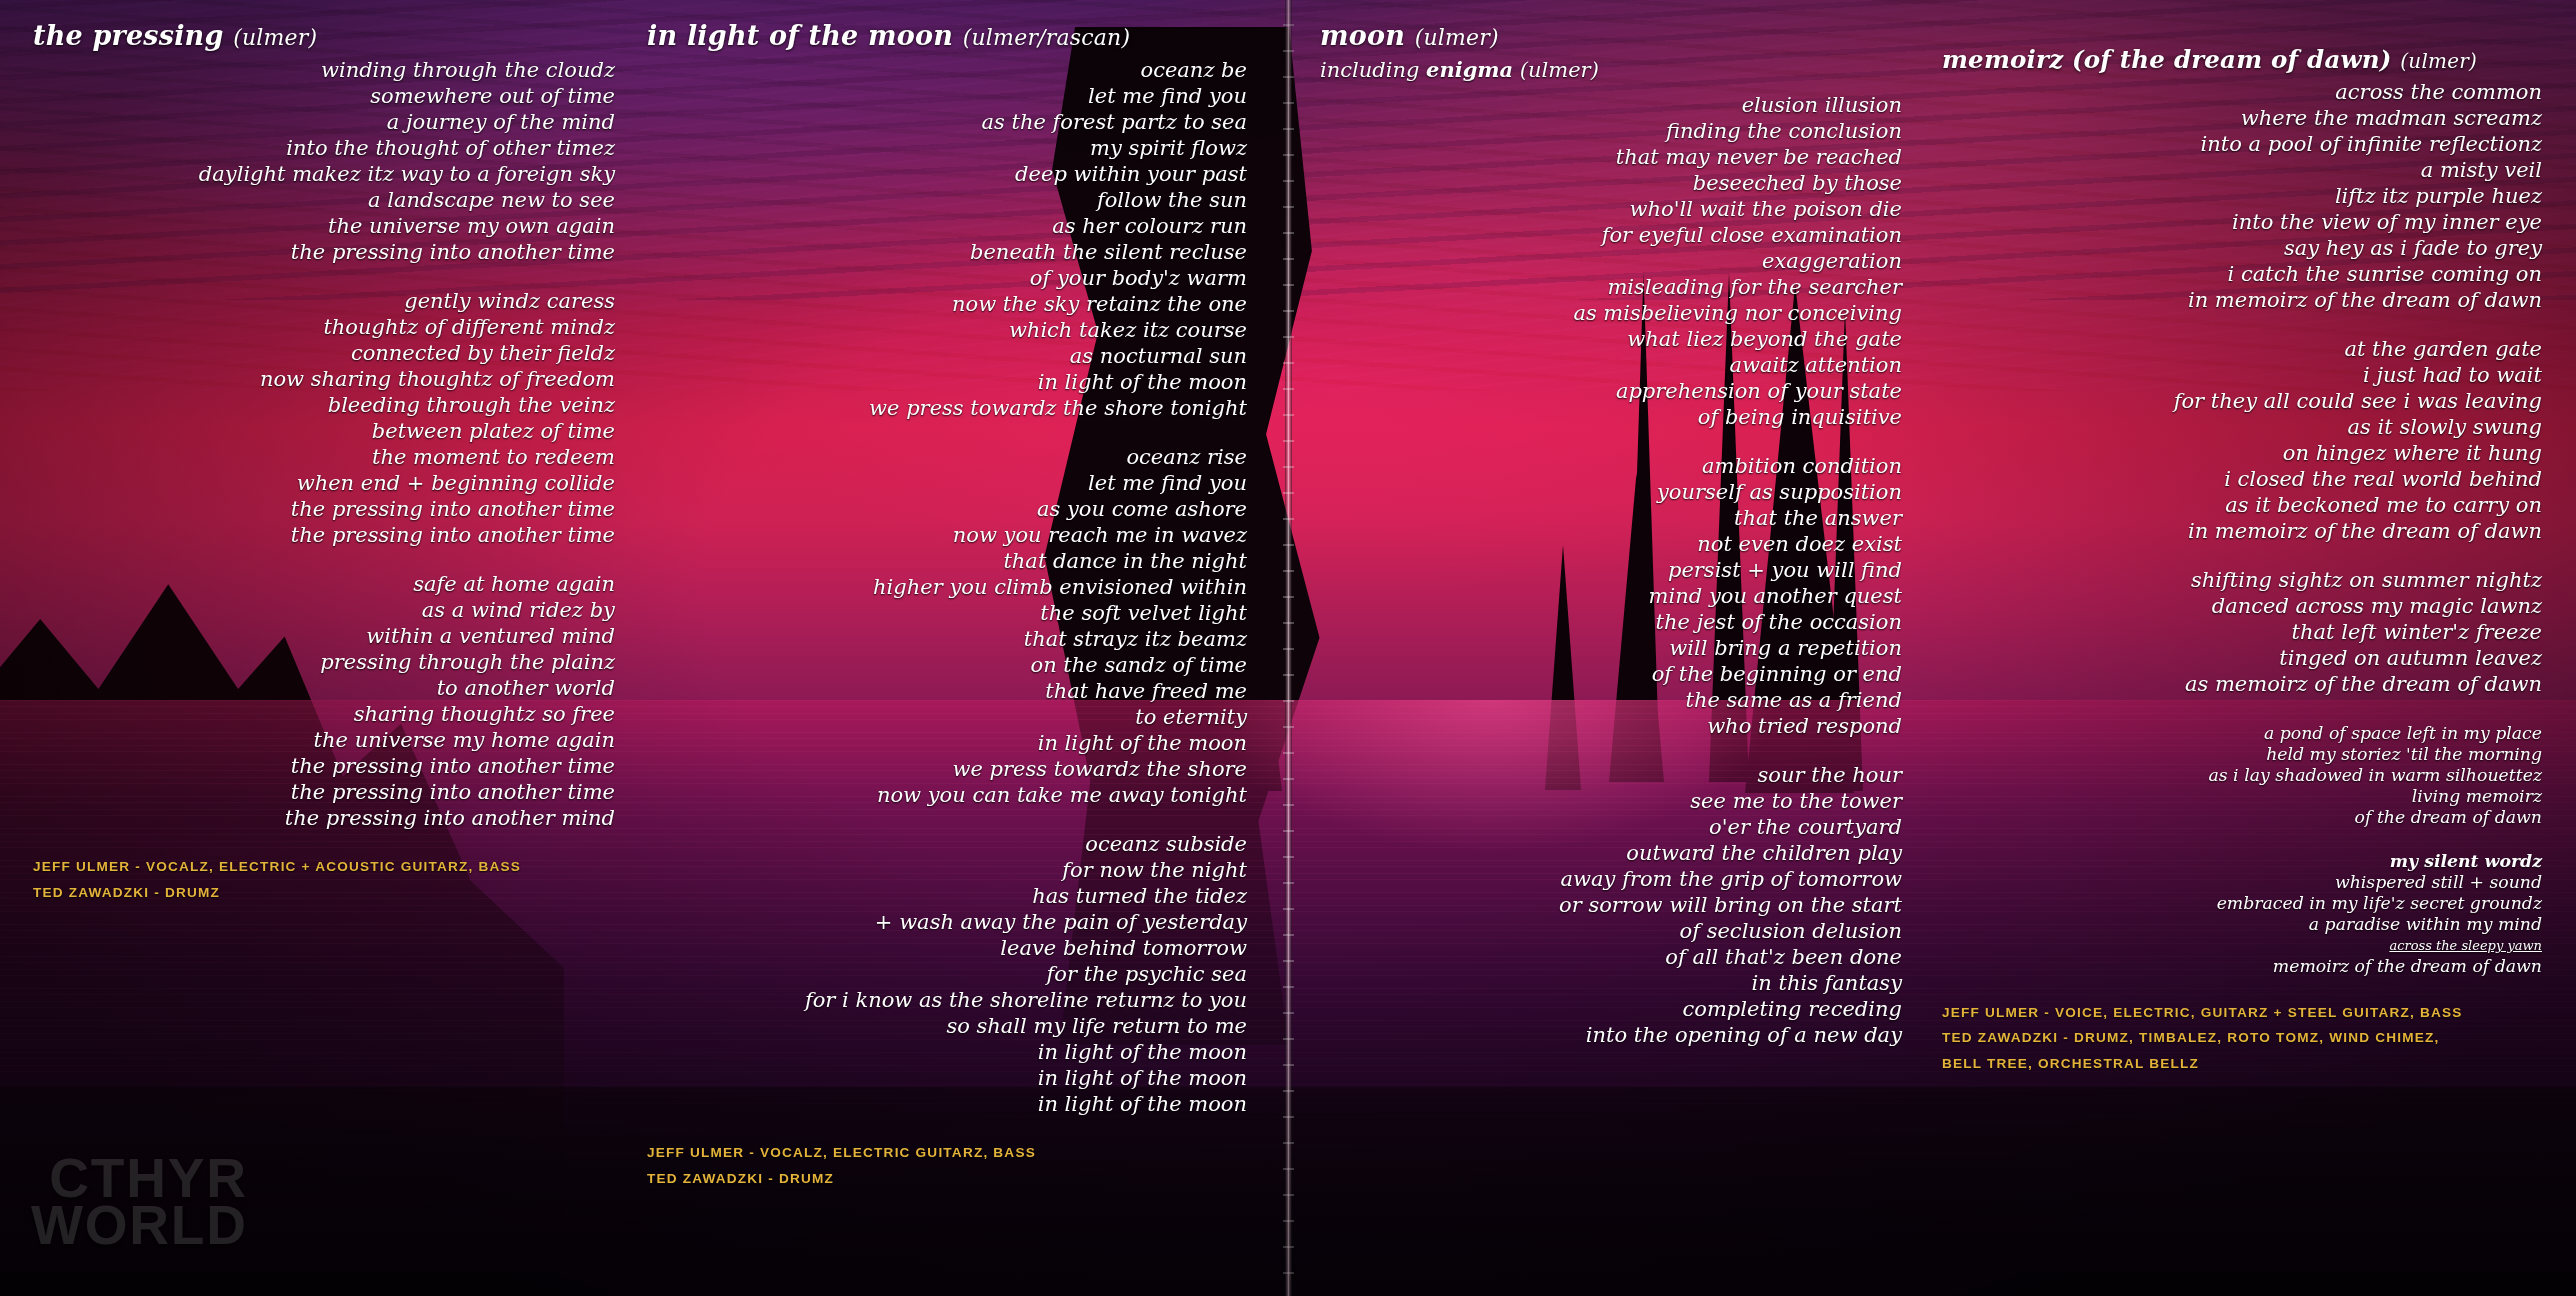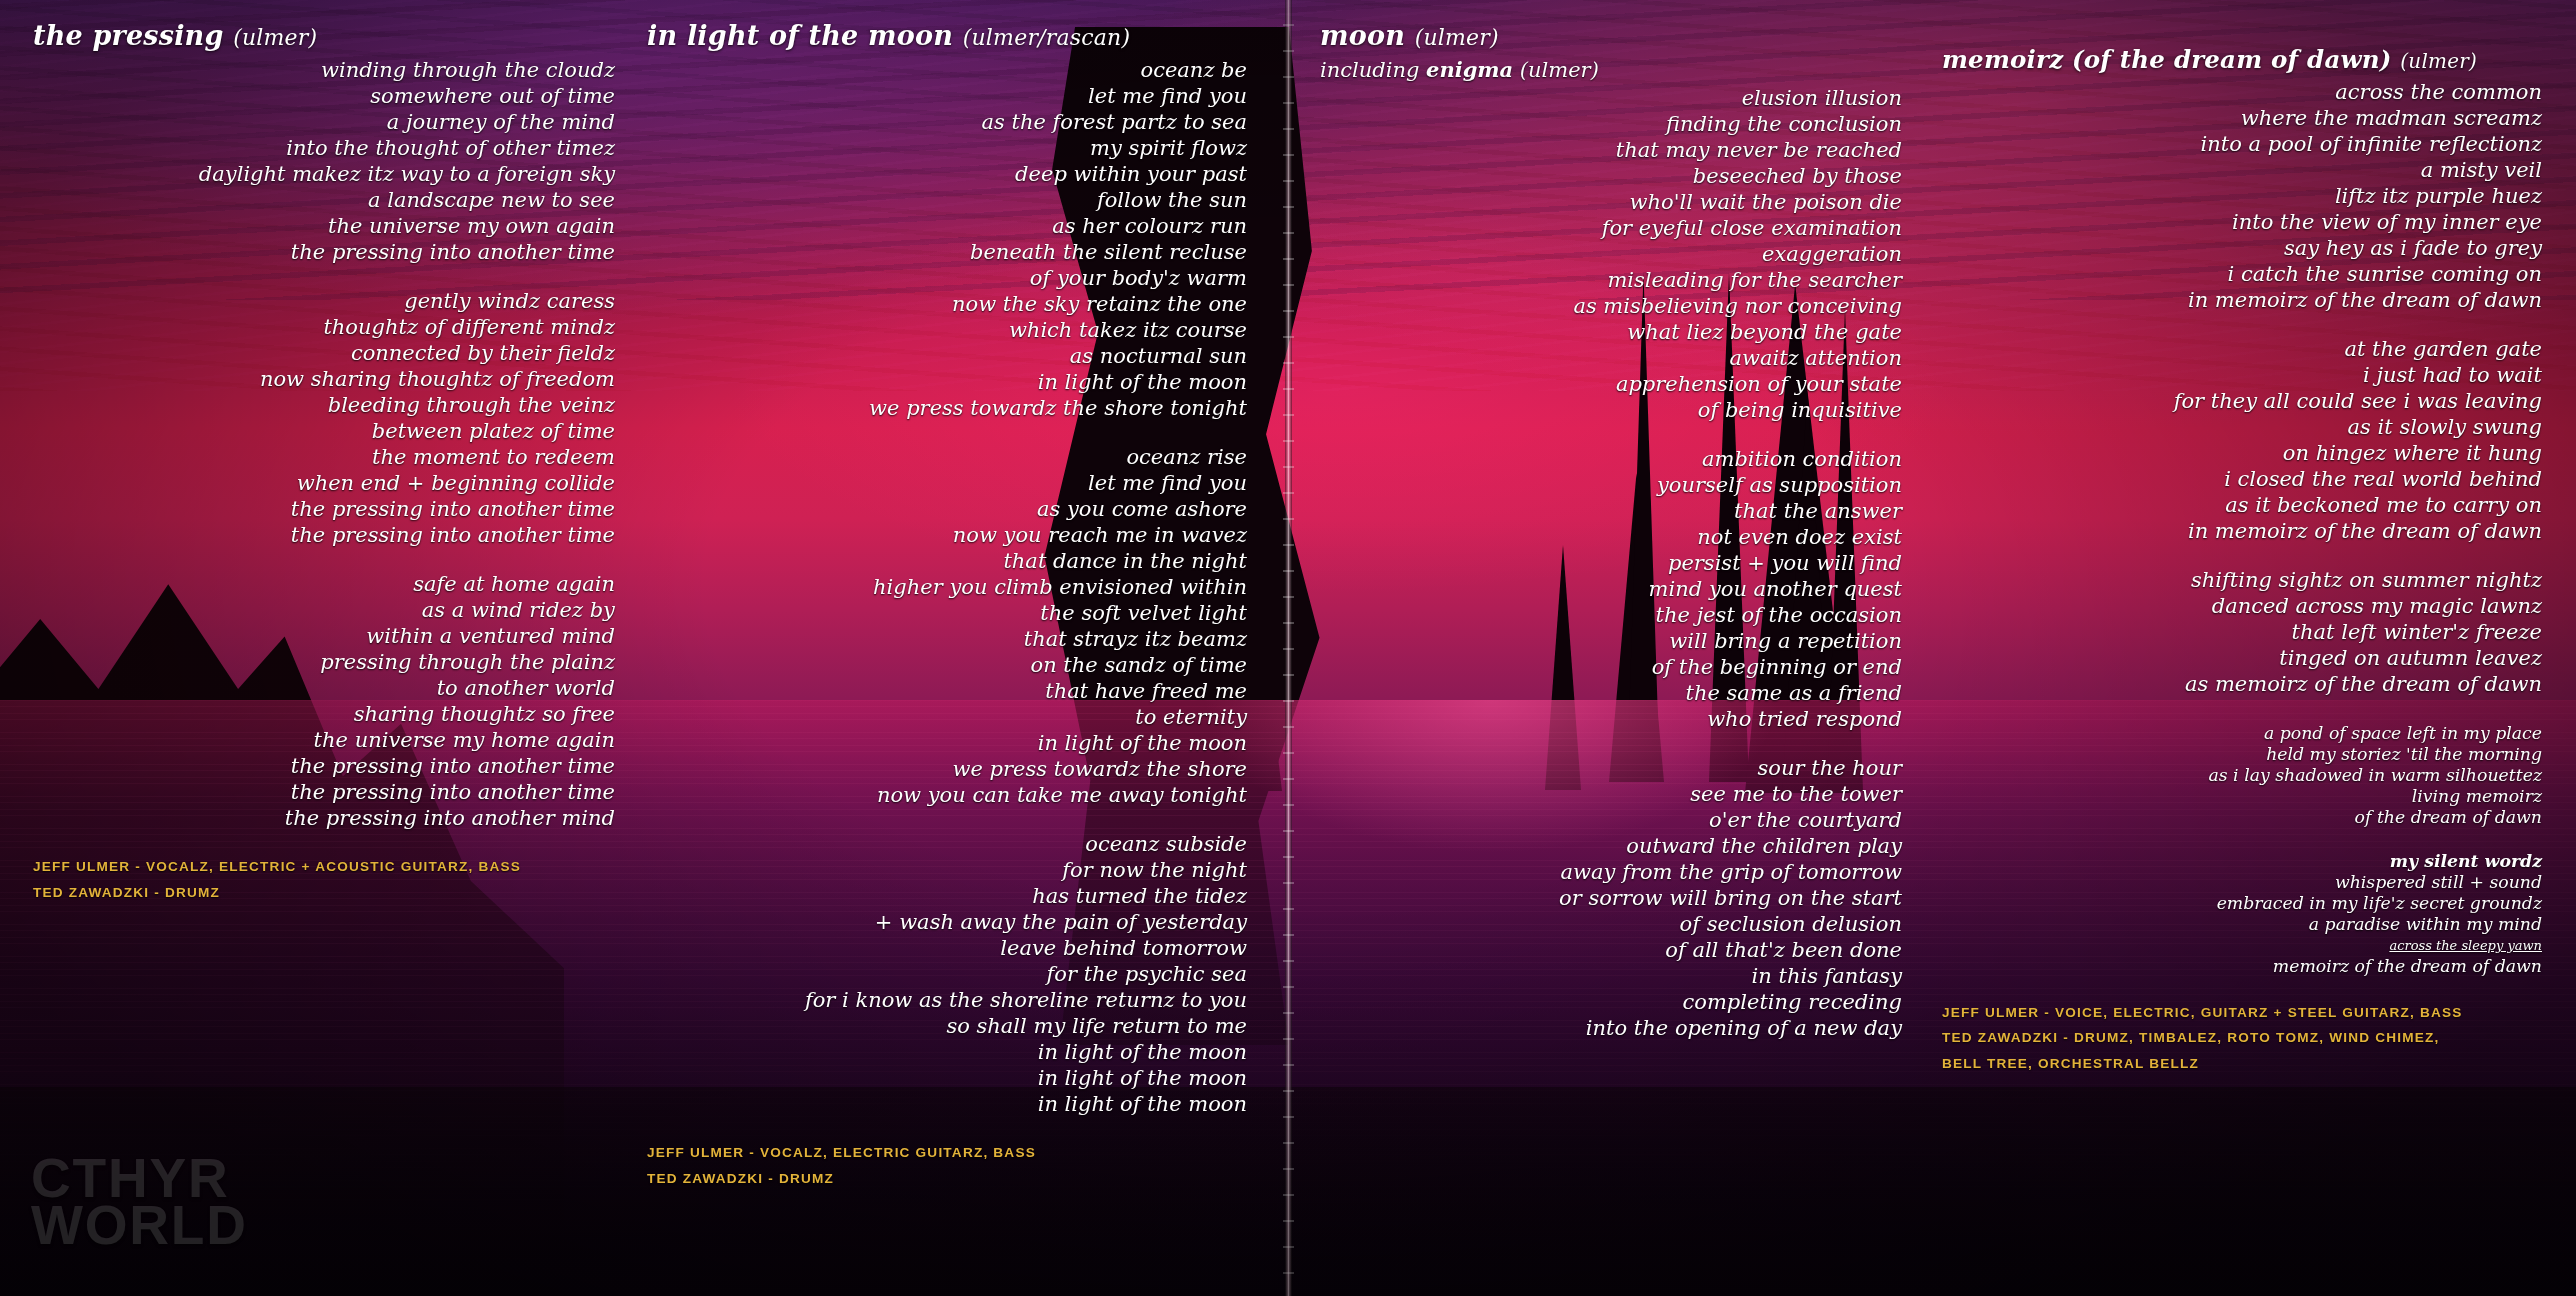--- a/index.html
+++ b/index.html
@@ -180,20 +180,21 @@
   .watermark {
     position: absolute;
     left: 31px; bottom: 47px;
     font-family: "Liberation Sans", sans-serif;
     font-weight: bold;
     font-size: 55px;
     line-height: 47px;
     letter-spacing: 1.8px;
     color: rgba(255,255,255,0.13);
     text-shadow: 0 1.8px 2.7px rgba(0,0,0,0.4);
+    text-align: right;
   }
   .watermark .l2 { display:block; }
 </style>
 </head>
 <body>
 
 <div class="booklet">
 
   <div class="art"></div>
   <div class="clouds"></div>
@@ -329,21 +330,21 @@
         <div class="credit-line">JEFF ULMER - VOCALZ, ELECTRIC GUITARZ, BASS</div>
         <div class="credit-line">TED ZAWADZKI - DRUMZ</div>
       </div>
     </div>
 
     <div class="col col-3">
       <div class="song-title">
         <span>moon</span>
         <span class="credit">(ulmer)</span>
       </div>
-      <div class="lyric" style="margin-bottom:2px;"><span>including </span><span class="inner-bold" style="font-weight:bold;">enigma</span><span> (ulmer)</span></div>
+      <div class="lyric" style="margin-bottom:9px;"><span>including </span><span class="inner-bold" style="font-weight:bold;">enigma</span><span> (ulmer)</span></div>
 
       <div class="stanza">
         <div class="lyric">elusion illusion</div>
         <div class="lyric">finding the conclusion</div>
         <div class="lyric">that may never be reached</div>
         <div class="lyric">beseeched by those</div>
         <div class="lyric">who'll wait the poison die</div>
         <div class="lyric">for eyeful close examination</div>
         <div class="lyric">exaggeration</div>
         <div class="lyric">misleading for the searcher</div>

